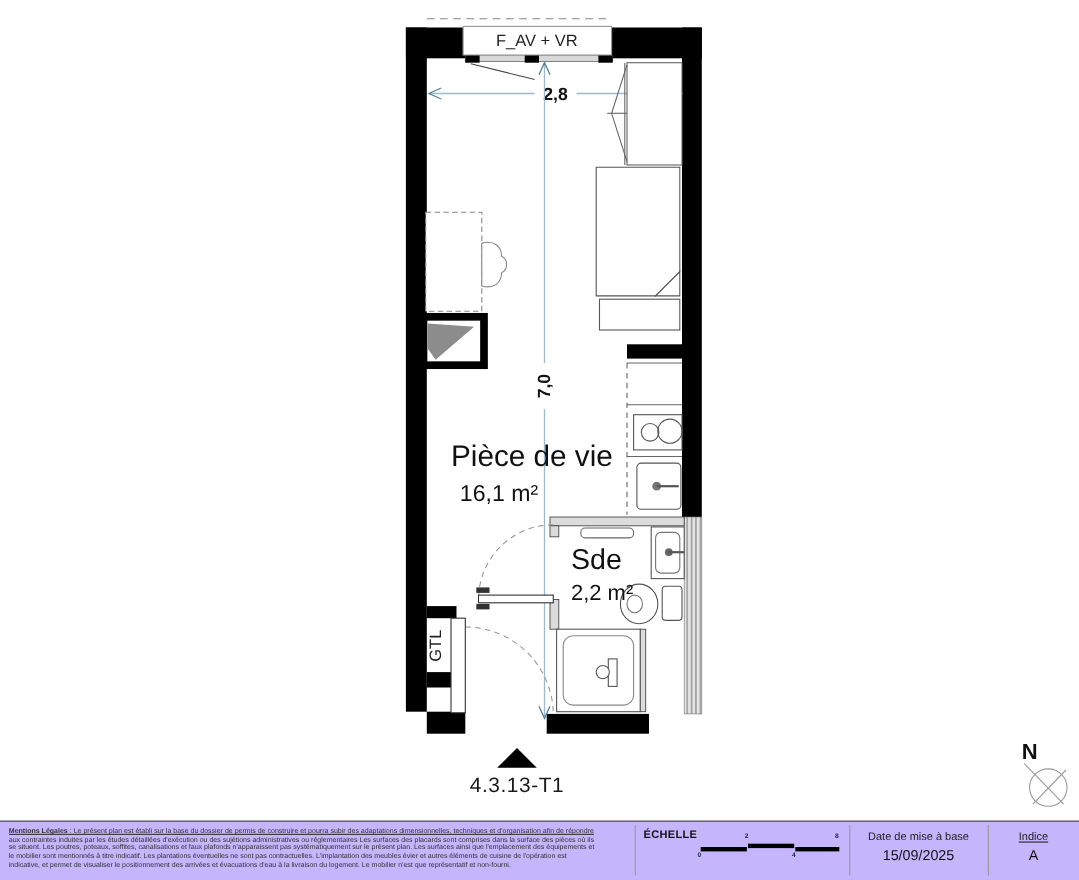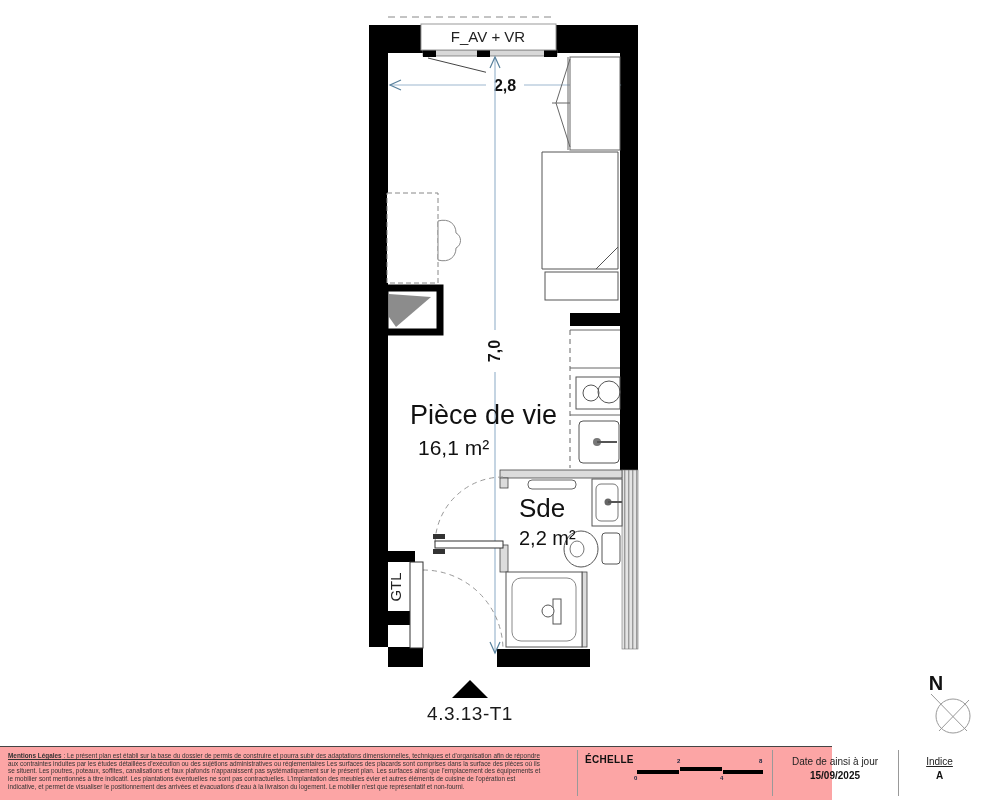--- a/index.html
+++ b/index.html
@@ -2,34 +2,34 @@
 <html><head>
 <meta charset="utf-8">
 <style>
   html,body{margin:0;padding:0;background:#fff;}
   body{width:981px;height:800px;position:relative;overflow:hidden;
        font-family:"Liberation Sans", sans-serif;color:#111;}
   .plan-wrap{position:absolute;left:0;top:0;width:981px;height:745px;border-radius:12px;}
   svg text{font-family:"Liberation Sans", sans-serif;}
 
   
-  .footer{position:absolute;left:0;top:746px;width:832px;height:54px;
-          border-top:1.5px solid #444;background:#fca5a5;}
+  .footer{position:absolute;left:0;top:746px;width:981px;height:54px;
+          border-top:1.5px solid #444;background:#c4b5fd;}
   .vdiv{position:absolute;top:3px;height:46px;width:1px;background:#999;}
   .legal{position:absolute;left:8px;top:5px;width:566px;font-size:6.4px;
          line-height:7.7px;color:#333;}
   .legal-line{white-space:nowrap;overflow:hidden;}
   .legal-line.u{text-decoration:underline;}
   .bold{font-weight:bold;}
   .scale-label{position:absolute;left:585px;top:7px;font-size:10px;font-weight:bold;
                letter-spacing:.3px;color:#111;}
   .seg{position:absolute;height:4px;background:#000;}
   .tick{position:absolute;font-size:6px;font-weight:bold;color:#14213d;}
   .sect-label{position:absolute;font-size:10px;color:#222;text-align:center;}
-  .sect-value{position:absolute;font-size:10px;font-weight:bold;color:#111;text-align:center;}
+  .sect-value{position:absolute;font-size:13px;font-weight:normal;color:#111;text-align:center;}
 </style>
 </head>
 <body>
 
 <div class="plan-wrap">
 <svg width="981" height="745" viewBox="0 0 981 745">
   <defs>
     <pattern id="hatch" width="4" height="4" patternUnits="userSpaceOnUse">
       <rect width="4" height="4" fill="#e4e4e4"></rect>
       <rect x="0" width="1.4" height="4" fill="#9a9a9a"></rect>
@@ -193,21 +193,21 @@
     <div class="seg" style="left:723px;top:23px;width:40px;"></div>
     <div class="tick" style="left:634px;top:28px;">0</div>
     <div class="tick" style="left:677px;top:11px;">2</div>
     <div class="tick" style="left:720px;top:28px;">4</div>
     <div class="tick" style="left:759px;top:11px;">8</div>
   </div>
 
   <div class="vdiv" style="left:772px"></div>
 
   <div>
-    <div class="sect-label" style="left:772px;top:9px;width:126px;">Date de ainsi à jour</div>
+    <div class="sect-label" style="left:772px;top:9px;width:126px;">Date de mise à base</div>
     <div class="sect-value" style="left:772px;top:23px;width:126px;">15/09/2025</div>
   </div>
 
   <div class="vdiv" style="left:898px"></div>
 
   <div>
     <div class="sect-label" style="left:898px;top:9px;width:83px;text-decoration:underline;">Indice</div>
     <div class="sect-value" style="left:898px;top:23px;width:83px;">A</div>
   </div>
 </div>

